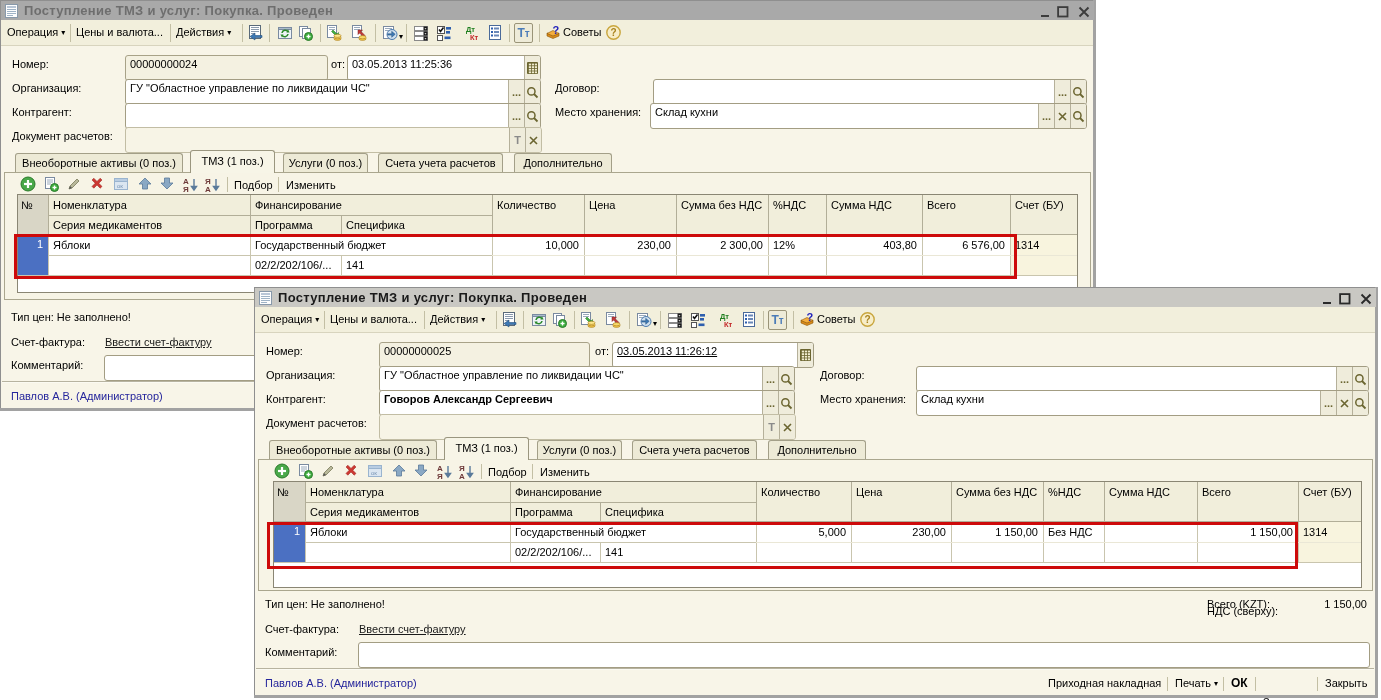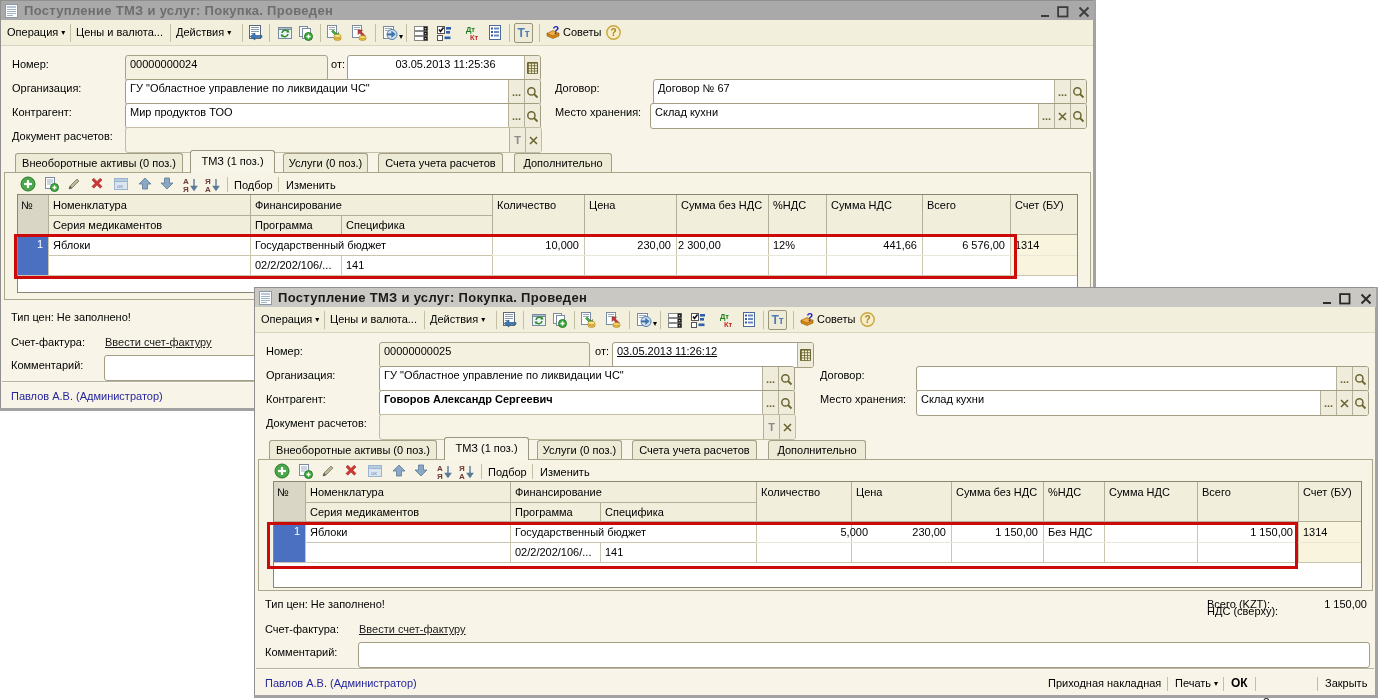--- a/index.html
+++ b/index.html
@@ -148,21 +148,21 @@
     <div style="position:absolute;left:606px;top:25px;width:15px;height:15px;"><svg width="15" height="15" viewBox="0 0 15 15">
         <circle cx="7.5" cy="7.5" r="6.7" fill="#f7edc8" stroke="#c9a63e" stroke-width="1.4"></circle>
         <text x="4.6" y="11" font-family="Liberation Sans,sans-serif" font-size="10" font-weight="bold" fill="#a8821e">?</text>
       </svg></div>
     <div class="t" style="position:absolute;left:12px;top:58px;">Номер:</div>
     <div class="fld" style="left:125px;top:55px;width:203px;background:#f4f1e1;border-color:#a8a288;">
       <div class="fldtxt" style="right:0px;">00000000024</div>
     </div>
     <div class="t" style="position:absolute;left:331px;top:58px;">от:</div>
     <div class="fld" style="left:347px;top:55px;width:194px;background:#fff;border-color:#a39d83;">
-      <div class="fldtxt" style="right:1px;text-align:center;">03.05.2013 11:25:36</div>
+      <div class="fldtxt" style="right:1px;">03.05.2013 11:25:36</div>
       <div class="fsegs">
         <span class="bseg">
           <svg width="12" height="13" viewBox="0 0 12 13">
             <rect x="0" y="0" width="11" height="12" rx="1" fill="#6b6530"></rect>
             <rect x="1.8" y="1.6" width="2.2" height="1.8" fill="#f0ecd0"></rect>
             <rect x="4.8" y="1.6" width="2.2" height="1.8" fill="#f0ecd0"></rect>
             <rect x="7.8" y="1.6" width="2.2" height="1.8" fill="#f0ecd0"></rect>
             <rect x="1.8" y="4.2" width="2.2" height="1.8" fill="#f0ecd0"></rect>
             <rect x="4.8" y="4.2" width="2.2" height="1.8" fill="#f0ecd0"></rect>
             <rect x="7.8" y="4.2" width="2.2" height="1.8" fill="#f0ecd0"></rect>
@@ -186,36 +186,34 @@
         <span class="bseg">
           <svg width="13" height="13" viewBox="0 0 13 13">
             <circle cx="5.4" cy="5.4" r="3.6" fill="none" stroke="#6b6530" stroke-width="1.5"></circle>
             <line x1="8" y1="8" x2="11.5" y2="11.5" stroke="#6b6530" stroke-width="1.8"></line>
           </svg>
         </span>
       </div>
     </div>
     <div class="t" style="position:absolute;left:555px;top:82px;">Договор:</div>
     <div class="fld" style="left:653px;top:79px;width:434px;background:#fff;border-color:#a39d83;">
-      <div class="fldtxt" style="right:30px;">Договор № 67</div>
       <div class="fsegs">
         <span class="bseg">
           <span class="bseg-t">...</span>
         </span>
         <span class="bseg">
           <svg width="13" height="13" viewBox="0 0 13 13">
             <circle cx="5.4" cy="5.4" r="3.6" fill="none" stroke="#6b6530" stroke-width="1.5"></circle>
             <line x1="8" y1="8" x2="11.5" y2="11.5" stroke="#6b6530" stroke-width="1.8"></line>
           </svg>
         </span>
       </div>
     </div>
     <div class="t" style="position:absolute;left:12px;top:106px;">Контрагент:</div>
     <div class="fld" style="left:125px;top:103px;width:416px;background:#fff;border-color:#a39d83;">
-      <div class="fldtxt" style="right:30px;">Мир продуктов ТОО</div>
       <div class="fsegs">
         <span class="bseg">
           <span class="bseg-t">...</span>
         </span>
         <span class="bseg">
           <svg width="13" height="13" viewBox="0 0 13 13">
             <circle cx="5.4" cy="5.4" r="3.6" fill="none" stroke="#6b6530" stroke-width="1.5"></circle>
             <line x1="8" y1="8" x2="11.5" y2="11.5" stroke="#6b6530" stroke-width="1.8"></line>
           </svg>
         </span>
@@ -347,23 +345,23 @@
     <div style="position:absolute;left:922px;top:235px;width:1px;height:40px;background:#c9c5ae;"></div>
     <div style="position:absolute;left:1010px;top:235px;width:1px;height:40px;background:#c9c5ae;"></div>
     <div style="position:absolute;left:48px;top:255px;width:444px;height:1px;background:#c9c5ae;"></div>
     <div style="position:absolute;left:341px;top:255px;width:1px;height:20px;background:#c9c5ae;"></div>
     <div style="position:absolute;left:492px;top:255px;width:585px;height:1px;background:#eae7d6;"></div>
     <div style="position:absolute;left:18px;top:275px;width:1059px;height:1px;background:#c9c5ae;"></div>
     <div class="t" style="position:absolute;left:53px;top:239px;">Яблоки</div>
     <div class="t" style="position:absolute;left:255px;top:239px;">Государственный бюджет</div>
     <div class="t" style="position:absolute;left:494px;top:239px;width:85px;text-align:right;">10,000</div>
     <div class="t" style="position:absolute;left:586px;top:239px;width:85px;text-align:right;">230,00</div>
-    <div class="t" style="position:absolute;left:678px;top:239px;width:85px;text-align:left;">2 300,00</div>
+    <div class="t" style="position:absolute;left:678px;top:239px;width:85px;text-align:right;">2 300,00</div>
     <div class="t" style="position:absolute;left:773px;top:239px;">12%</div>
-    <div class="t" style="position:absolute;left:828px;top:239px;width:89px;text-align:right;">441,66</div>
+    <div class="t" style="position:absolute;left:828px;top:239px;width:89px;text-align:right;">403,80</div>
     <div class="t" style="position:absolute;left:924px;top:239px;width:81px;text-align:right;">6 576,00</div>
     <div class="t" style="position:absolute;left:1015px;top:239px;">1314</div>
     <div class="t" style="position:absolute;left:255px;top:259px;">02/2/202/106/...</div>
     <div class="t" style="position:absolute;left:346px;top:259px;">141</div>
     <div style="position:absolute;left:14px;top:234px;width:1003px;height:45px;border:3px solid #cd0a0a;box-sizing:border-box;z-index:4;"></div>
     <div class="t" style="position:absolute;left:11px;top:311px;">Тип цен: Не заполнено!</div>
     <div class="t" style="position:absolute;left:11px;top:336px;">Счет-фактура:</div>
     <div class="lnk" style="position:absolute;left:105px;top:336px;">Ввести счет-фактуру</div>
     <div class="t" style="position:absolute;left:11px;top:359px;">Комментарий:</div>
     <div class="fld" style="left:104px;top:355px;width:983px;background:#fff;border-color:#a39d83;">
@@ -699,21 +697,21 @@
     <div style="position:absolute;left:789px;top:235px;width:1px;height:40px;background:#c9c5ae;"></div>
     <div style="position:absolute;left:850px;top:235px;width:1px;height:40px;background:#c9c5ae;"></div>
     <div style="position:absolute;left:943px;top:235px;width:1px;height:40px;background:#c9c5ae;"></div>
     <div style="position:absolute;left:1044px;top:235px;width:1px;height:40px;background:#c9c5ae;"></div>
     <div style="position:absolute;left:51px;top:255px;width:451px;height:1px;background:#c9c5ae;"></div>
     <div style="position:absolute;left:346px;top:255px;width:1px;height:20px;background:#c9c5ae;"></div>
     <div style="position:absolute;left:502px;top:255px;width:605px;height:1px;background:#eae7d6;"></div>
     <div style="position:absolute;left:20px;top:275px;width:1087px;height:1px;background:#c9c5ae;"></div>
     <div class="t" style="position:absolute;left:56px;top:239px;">Яблоки</div>
     <div class="t" style="position:absolute;left:261px;top:239px;">Государственный бюджет</div>
-    <div class="t" style="position:absolute;left:504px;top:239px;width:110px;text-align:right;">5,000</div>
+    <div class="t" style="position:absolute;left:504px;top:239px;width:88px;text-align:right;">5,000</div>
     <div class="t" style="position:absolute;left:599px;top:239px;width:93px;text-align:right;">230,00</div>
     <div class="t" style="position:absolute;left:699px;top:239px;width:85px;text-align:right;">1 150,00</div>
     <div class="t" style="position:absolute;left:794px;top:239px;">Без НДС</div>
     <div class="t" style="position:absolute;left:945px;top:239px;width:94px;text-align:right;">1 150,00</div>
     <div class="t" style="position:absolute;left:1049px;top:239px;">1314</div>
     <div class="t" style="position:absolute;left:261px;top:259px;">02/2/202/106/...</div>
     <div class="t" style="position:absolute;left:351px;top:259px;">141</div>
     <div style="position:absolute;left:13px;top:235px;width:1031px;height:47px;border:3px solid #cd0a0a;box-sizing:border-box;z-index:4;"></div>
     <div class="t" style="position:absolute;left:11px;top:311px;">Тип цен: Не заполнено!</div>
     <div class="t" style="position:absolute;left:11px;top:336px;">Счет-фактура:</div>

